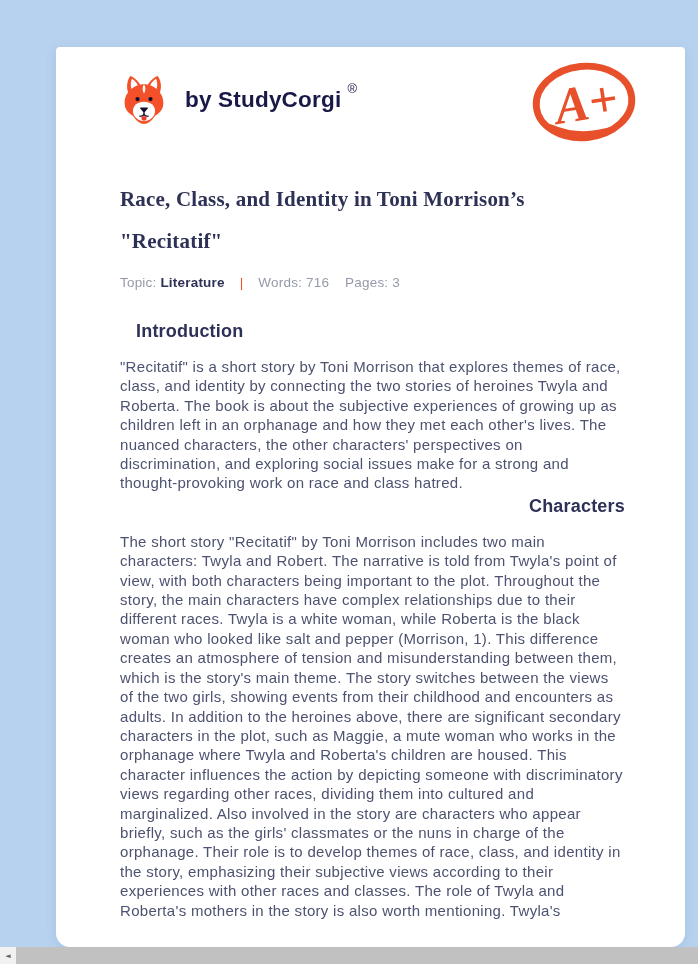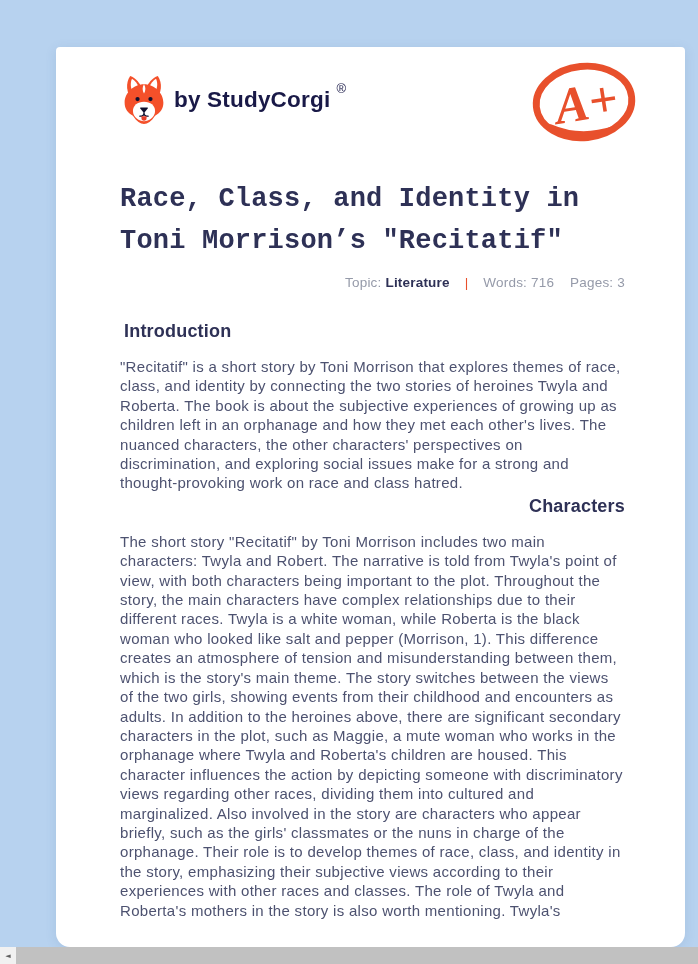--- a/index.html
+++ b/index.html
@@ -28,21 +28,21 @@
 
   
   .header-row {
     display: flex;
     justify-content: space-between;
     align-items: flex-start;
   }
   .logo-group {
     display: flex;
     align-items: center;
-    gap: 6px;
+    gap: 17px;
     margin-top: 17px;
   }
   .corgi-svg { width: 48px; height: 50px; display: block; }
   .brand-text {
     font-size: 22.5px;
     font-weight: bold;
     color: #191947;
     letter-spacing: 0.2px;
     position: relative;
     line-height: 1;
@@ -53,52 +53,51 @@
     top: -7px;
     right: -2px;
     font-size: 13px;
     font-weight: normal;
     color: #191947;
   }
   .badge-svg { width: 110px; height: 88px; margin-right: -14px; display: block; }
 
   
   h1.doc-title {
-    font-family: Liberation Mono, monospace;
-    font-size: 27px;
+    font-family: Liberation Serif, serif;
+    font-size: 21px;
     line-height: 42px;
     font-weight: bold;
     color: #2e3156;
     letter-spacing: 0.2px;
     margin: 32px 0 13px 0;
     max-width: 520px;
   }
   .meta-row {
     font-size: 13.5px;
     color: #959aa9;
     letter-spacing: 0.2px;
-    text-align: right;
   }
   .meta-row .topic-link {
     color: #2e3156;
     font-weight: bold;
     text-decoration: none;
     cursor: pointer;
   }
   .meta-row .sep { color: #e8502c; margin: 0 11px; }
   .meta-row .pages-group { margin-left: 12px; }
 
   
   .sections { max-width: 506px; }
   h2.sec-heading {
     font-size: 18px;
     font-weight: bold;
     color: #2e3156;
     letter-spacing: 0.2px;
-    margin: 31px 0 15px 4px;
+    margin: 31px 0 15px 16px;
   }
   section:nth-child(2) h2.sec-heading { margin-top: 3px; text-align: right; }
   p.sec-para {
     font-size: 15px;
     line-height: 19.4px;
     color: #4d5270;
     letter-spacing: 0.3px;
     margin: 0;
   }
 

